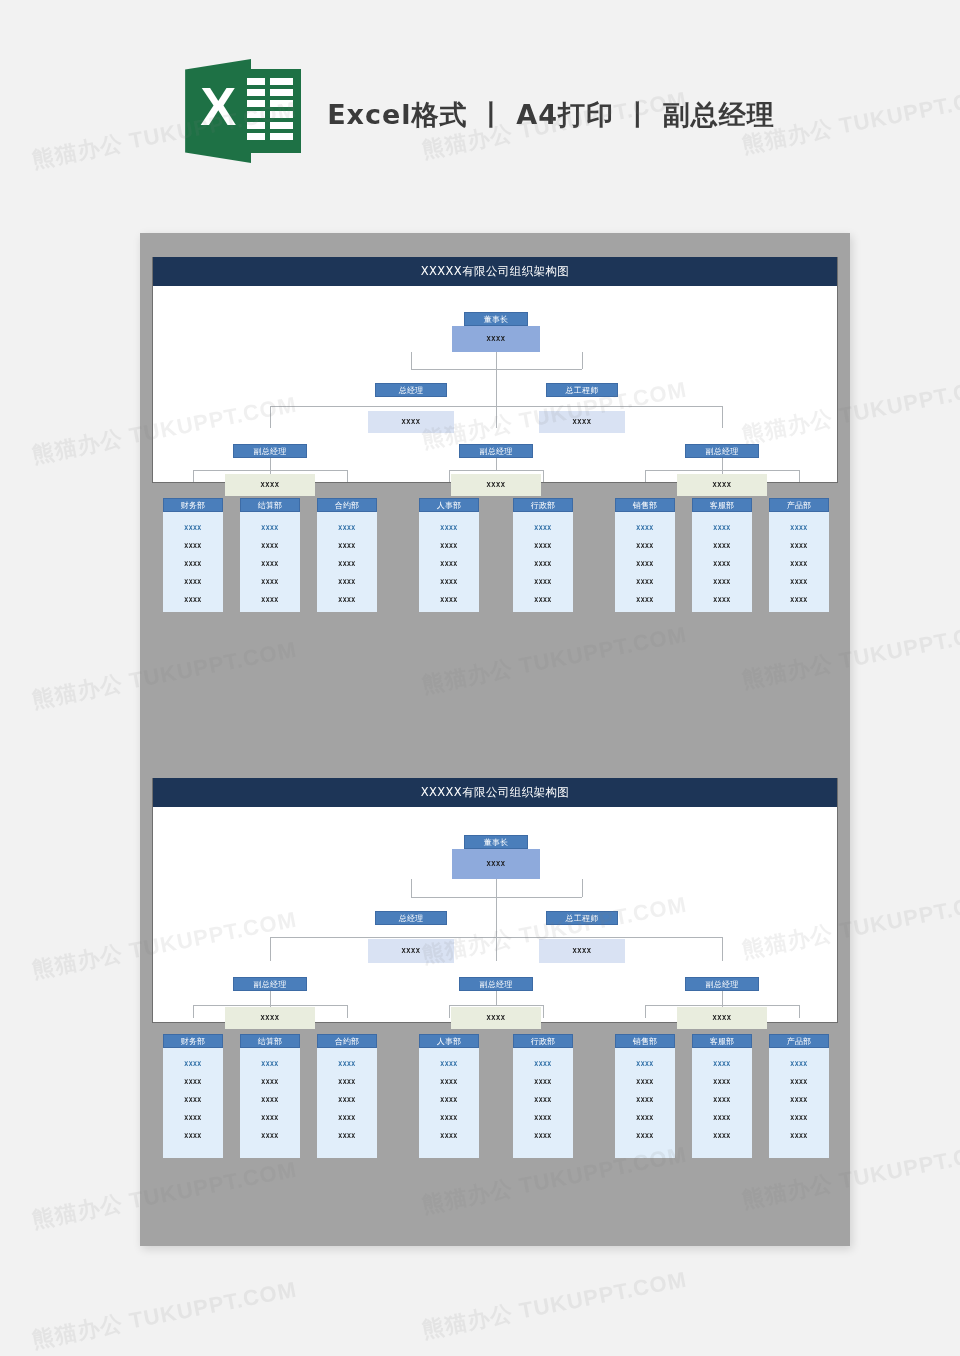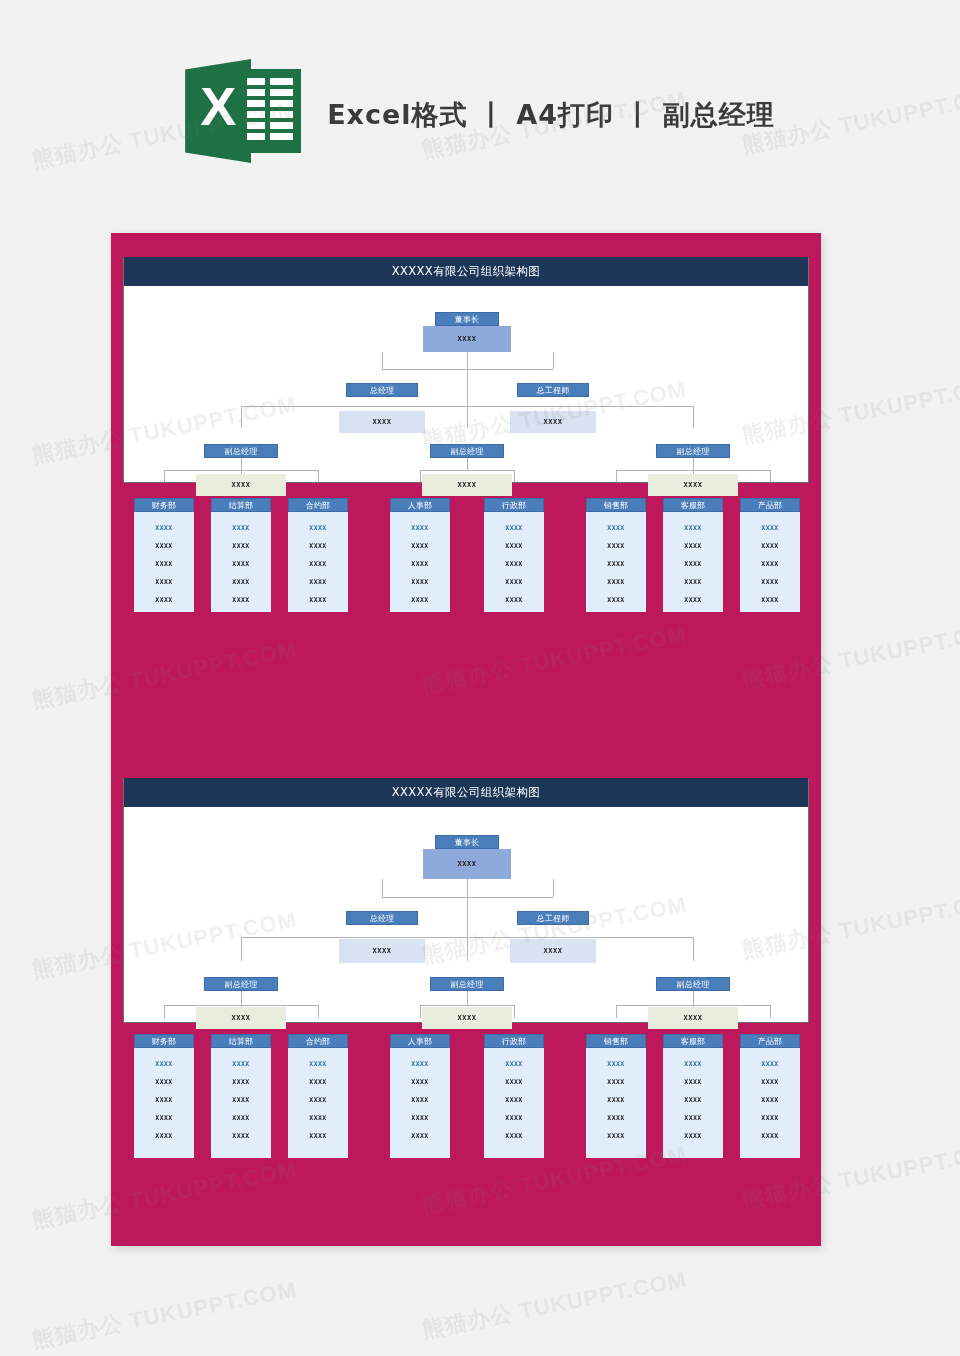--- a/index.html
+++ b/index.html
@@ -107,25 +107,25 @@
     color: #3b3b3b;
     letter-spacing: 1px;
     margin-top: 8px;
     text-align: center;
     font-family: "DejaVu Sans", sans-serif;
   }
 
   
   .paper {
     position: absolute;
-    left: 111px;
+    left: 140px;
     top: 233px;
     width: 710px;
     height: 1013px;
-    background: #be185d;
+    background: #a3a3a3;
     box-shadow: 2px 3px 9px rgba(0,0,0,0.14);
     z-index: 5;
   }
 
   
   .org-card {
     position: absolute;
     background: #ffffff;
     border: 1px solid #6f6f6f;
     border-top: none;

